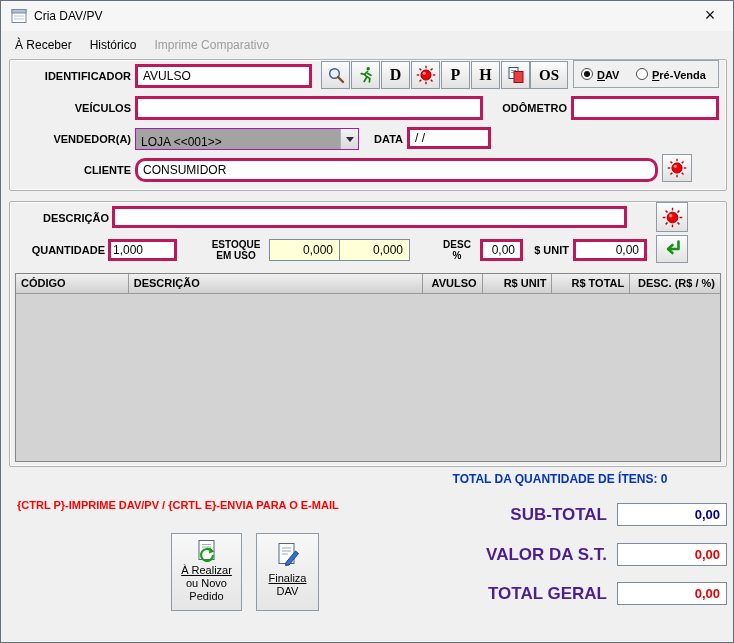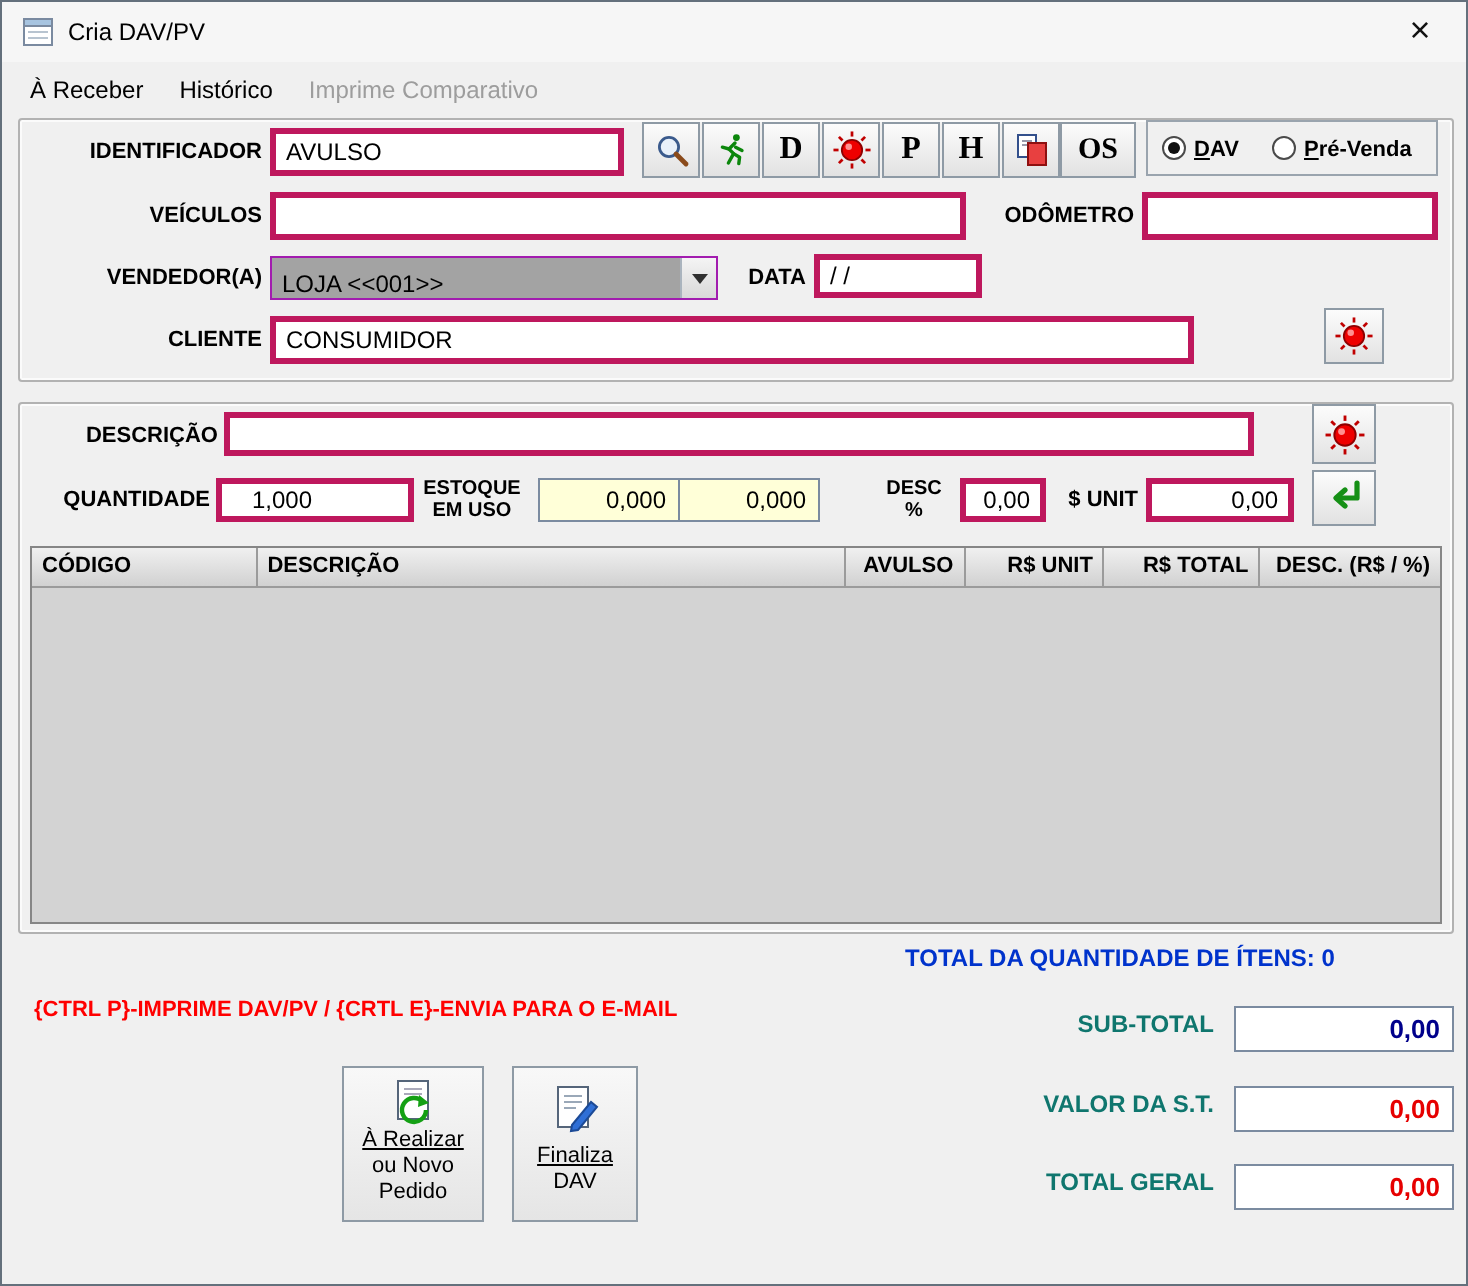--- a/index.html
+++ b/index.html
@@ -28,21 +28,21 @@
 .sel-text{flex:1;font-size:12px;padding:0 5px;white-space:nowrap;overflow:hidden}
 .sel-btn{width:18px;align-self:stretch;background:linear-gradient(#f4f4f4,#d9d9d9);border-left:1px solid #aab4be;display:flex;align-items:center;justify-content:center}
 .tri{width:0;height:0;border-left:4px solid transparent;border-right:4px solid transparent;border-top:5px solid #303030}
 .mini{font-size:10px;font-weight:bold;line-height:11px;color:#000}
 .grid{border:1px solid #868686;background:#d3d3d3}
 .grid-head{display:flex;height:20px}
 .gh{background:linear-gradient(#f0f0f0,#d1d1d1);border-right:1px solid #9b9b9b;border-bottom:1px solid #9b9b9b;font-size:11px;font-weight:bold;padding:3px 5px;white-space:nowrap;overflow:hidden}
 .ylw{background:#ffffd8;font-size:12px;display:flex;align-items:center;justify-content:flex-end;padding-right:6px}
 .bigbtn{border:1px solid #8e9aa5;background:linear-gradient(#f8f8f8,#e5e5e5);display:flex;flex-direction:column;align-items:center;cursor:pointer}
 .bigbtn .cap{font-size:11px;color:#000;line-height:13px;text-align:center}
-.total-lbl{font-size:12px;font-weight:bold;color:#0f766e;text-align:right;white-space:nowrap}
+.total-lbl{font-size:17px;font-weight:bold;color:#4c1d95;text-align:right;white-space:nowrap}
 .total-field{border:1px solid #7b8ba0;background:#fff;display:flex;align-items:center;justify-content:flex-end;padding:0 6px;font-size:13px;font-weight:bold}
 .navy{color:#00008b}.redv{color:#e60000}
 .hint{font-size:11px;font-weight:bold;color:#f00;white-space:nowrap}
 .items-total{font-size:12px;font-weight:bold;color:#0033cc;text-align:center;white-space:nowrap}
 svg{display:block}
 </style>
 </head>
 <body>
 
 <div class="window">
@@ -147,21 +147,21 @@
   <div class="abs sel" style="left:134px;top:127px;width:224px;height:22px">
     <span class="sel-text">LOJA  &lt;&lt;001&gt;&gt;</span>
     <span class="sel-btn">
         <span class="tri"></span>
       </span>
   </div>
   <span class="abs lbl r" style="left:362px;top:132px;width:40px">DATA</span>
   <input class="abs inp" style="left: 406px; top: 126px; width: 84px; height: 22px;" value="/ /">
 
   <span class="abs lbl r" style="left:28px;top:163px;width:102px">CLIENTE</span>
-  <input class="abs inp" style="left: 134px; top: 157px; width: 462px; height: 24px;" value="CONSUMIDOR">
+  <input class="abs inp" style="left: 134px; top: 157px; width: 523px; height: 24px; border-radius: 10px;" value="CONSUMIDOR">
   <div class="abs tbtn" style="left:661px;top:153px;width:30px;height:28px">
     <span>
         <svg width="20" height="20" viewBox="0 0 22 22">
           <g stroke="#c00000" stroke-width="1.5">
             <line x1="11" y1="0.8" x2="11" y2="3.6"></line>
             <line x1="11" y1="18.4" x2="11" y2="21.2"></line>
             <line x1="0.8" y1="11" x2="3.6" y2="11"></line>
             <line x1="18.4" y1="11" x2="21.2" y2="11"></line>
             <line x1="3.8" y1="3.8" x2="5.8" y2="5.8"></line>
             <line x1="16.2" y1="16.2" x2="18.2" y2="18.2"></line>
@@ -191,21 +191,21 @@
             <line x1="3.8" y1="18.2" x2="5.8" y2="16.2"></line>
             <line x1="16.2" y1="5.8" x2="18.2" y2="3.8"></line>
           </g>
           <circle cx="11" cy="11" r="5.6" fill="#ee0000" stroke="#8e0000"></circle>
           <circle cx="9.2" cy="9.2" r="1.8" fill="#ff9090"></circle>
         </svg>
       </span>
   </div>
 
   <span class="abs lbl r" style="left:22px;top:243px;width:82px">QUANTIDADE</span>
-  <input class="abs inp" style="left: 107px; top: 238px; width: 99px; height: 22px; padding-left: 15px;" value="1,000">
+  <input class="abs inp" style="left: 107px; top: 238px; width: 69px; height: 22px; padding-left: 2px;" value="1,000">
 
   <span class="abs mini c" style="left:204px;top:238px;width:62px"><span>ESTOQUE</span><br><span>EM USO</span></span>
   <div class="abs" style="left:268px;top:238px;width:141px;height:22px;border:1px solid #7b8ba0;display:flex">
     <span class="ylw" style="flex:1;border-right:1px solid #7b8ba0">0,000</span>
     <span class="ylw" style="flex:1">0,000</span>
   </div>
 
   <span class="abs mini c" style="left:438px;top:238px;width:36px"><span>DESC</span><br><span>%</span></span>
   <input class="abs inp num" style="left: 479px; top: 238px; width: 43px; height: 22px;" value="0,00">
 

